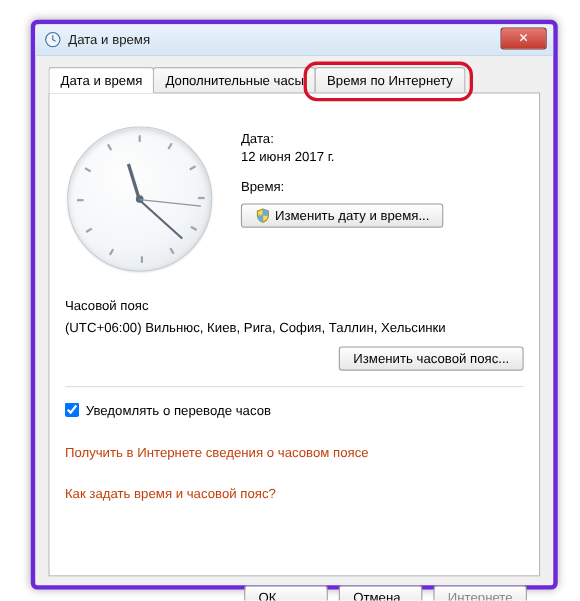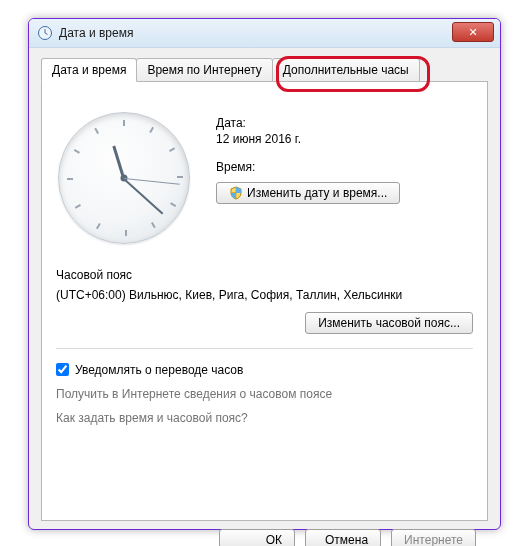--- a/index.html
+++ b/index.html
@@ -1,17 +1,17 @@
 <!DOCTYPE html>
 <html><head>
 <meta charset="utf-8">
 <style>
 html,body{margin:0;padding:0;font-family:"Segoe UI",Tahoma,sans-serif;font-size:12px;color:#000;background:#fff}
 .screen{width:527px;height:546px;position:relative;background:#fff}
-.window{position:absolute;left:28px;top:18px;width:471px;height:510px;background:#f0f0f0;border:1px solid #6d28d9;border-radius:6px;box-shadow:0 0 8px rgba(0,0,0,.3)}
+.window{position:absolute;left:28px;top:18px;width:471px;height:510px;background:#f0f0f0;border:4px solid #6d28d9;border-radius:6px;box-shadow:0 0 8px rgba(0,0,0,.3)}
 .titlebar{height:28px;background:linear-gradient(to bottom,#eaf3fb,#d6e6f5);border-bottom:1px solid #c7d8ea;position:relative;border-radius:5px 5px 0 0;display:flex;align-items:center;padding-left:8px}
 .titlebar .icon{width:16px;height:16px;margin-right:6px;display:flex;align-items:center;justify-content:center;color:#3b6ea5}
 .titlebar .title{font-size:12px;color:#1a1a1a}
 .close-btn{position:absolute;right:6px;top:3px;width:40px;height:18px;background:linear-gradient(to bottom,#e47a72,#c33b2f);border:1px solid #8e2a21;border-radius:3px;display:flex;align-items:center;justify-content:center;color:#fff;font-size:11px;line-height:1}
 .body{padding:10px 12px 10px 12px}
 .tabs{display:flex;position:relative;margin-bottom:-1px}
 .tab{padding:4px 10px;background:linear-gradient(to bottom,#fafafa,#ececec);border:1px solid #b7b7b7;border-bottom:1px solid #b7b7b7;border-radius:3px 3px 0 0;margin-right:-1px;font-size:12px;cursor:default;position:relative}
 .tab.active{background:#fff;border-bottom:1px solid #fff;z-index:2}
 .highlight{position:absolute;border:3px solid #d4122a;border-radius:12px;pointer-events:none;z-index:20}
 .tab-content{background:#fff;border:1px solid #b7b7b7;padding:26px 14px 12px 14px;min-height:400px;position:relative}
@@ -19,31 +19,31 @@
 .clock{width:130px;height:130px;border-radius:50%;background:radial-gradient(circle at 40% 35%,#fefefe 0%,#f4f6f8 55%,#dde3e8 100%);border:1px solid #c3cbd3;position:relative;box-shadow:inset 0 2px 6px rgba(0,0,0,.15),0 1px 2px rgba(0,0,0,.1);margin:4px 0 0 2px}
 .clock::before{content:"";position:absolute;left:50%;top:50%;width:7px;height:7px;background:#5a6a7a;border-radius:50%;transform:translate(-50%,-50%)}
 .hand{position:absolute;left:50%;top:50%;transform-origin:0 50%;background:#5a6a7a}
 .hand.h{width:35px;height:3px;transform:rotate(253deg)}
 .hand.m{width:52px;height:2px;transform:rotate(42deg)}
 .hand.s{width:56px;height:1px;background:#8a96a3;transform:rotate(6deg)}
 .tick{position:absolute;left:50%;top:50%;width:2px;height:6px;background:#9aa5b1;transform-origin:50% 0}
 .info{margin-left:26px;padding-top:6px}
 .info .lbl{margin-top:2px}
 .info .val{margin:2px 0 14px 0}
-.btn{background:linear-gradient(to bottom,#fefefe,#e7e7e7);border:1px solid #9e9e9e;border-radius:3px;padding:3px 12px;font-family:inherit;font-size:12px;cursor:default;display:inline-flex;align-items:center;justify-content:flex-end;min-height:22px;box-sizing:border-box}
+.btn{background:linear-gradient(to bottom,#fefefe,#e7e7e7);border:1px solid #9e9e9e;border-radius:3px;padding:3px 12px;font-family:inherit;font-size:12px;cursor:default;display:inline-flex;align-items:center;justify-content:flex-start;min-height:22px;box-sizing:border-box}
 .btn[disabled]{color:#888}
 .btn-row-right{text-align:right;margin-top:8px}
 .shield{width:14px;height:14px;margin-right:4px;display:inline-block}
 .section-title{margin-top:24px;margin-bottom:6px}
 .tz-text{margin-bottom:10px}
 .divider{border-top:1px solid #dcdcdc;margin:14px 0}
 .dst-text{line-height:1.35;margin-top:4px}
 .checkbox-row{display:flex;align-items:flex-start;margin-top:10px}
 .checkbox-row input{margin:0 6px 0 0}
-.link{color:#737373;text-decoration:none;display:inline-block;margin-top:10px}
+.link{color:#c2410c;text-decoration:none;display:inline-block;margin-top:24px}
 .dialog-buttons{display:flex;justify-content:flex-end;gap:10px;padding:8px 12px 0 12px}
 .dialog-buttons .btn{min-width:76px}
 </style>
 </head>
 <body>
 
 <div class="screen">
   <div class="window">
     <div class="titlebar">
       <span class="icon">
@@ -54,22 +54,22 @@
       </span>
       <span class="title">Дата и время</span>
       <div class="close-btn">
         <span>✕</span>
       </div>
     </div>
 
     <div class="body">
       <div class="tabs">
         <div class="tab active">Дата и время</div>
+        <div class="tab">Дополнительные часы</div>
         <div class="tab">Время по Интернету</div>
-        <div class="tab">Дополнительные часы</div>
       </div>
 
       <div class="tab-content">
         <div class="top-row">
           <div class="clock">
             <div class="hand h"></div>
             <div class="hand m"></div>
             <div class="hand s"></div>
           <div class="tick" style="transform: rotate(0deg) translate(-50%, -58px);"></div>
               <div class="tick" style="transform: rotate(30deg) translate(-50%, -58px);"></div>
@@ -79,21 +79,21 @@
               <div class="tick" style="transform: rotate(150deg) translate(-50%, -58px);"></div>
               <div class="tick" style="transform: rotate(180deg) translate(-50%, -58px);"></div>
               <div class="tick" style="transform: rotate(210deg) translate(-50%, -58px);"></div>
               <div class="tick" style="transform: rotate(240deg) translate(-50%, -58px);"></div>
               <div class="tick" style="transform: rotate(270deg) translate(-50%, -58px);"></div>
               <div class="tick" style="transform: rotate(300deg) translate(-50%, -58px);"></div>
               <div class="tick" style="transform: rotate(330deg) translate(-50%, -58px);"></div>
             </div>
           <div class="info">
             <div class="lbl">Дата:</div>
-            <div class="val">12 июня 2016 г.</div>
+            <div class="val">12 июня 2017 г.</div>
             <div class="lbl">Время:</div>
             <div class="btn-row-right">
               <button class="btn">
                 <span class="shield">
                   <svg width="14" height="14" viewBox="0 0 14 14">
                       <path d="M7 1 L12 3 V7 C12 10 9.5 12.5 7 13 C4.5 12.5 2 10 2 7 V3 Z" fill="#ffd966" stroke="#b38600"></path>
                       <path d="M7 1 L7 13" stroke="#b38600" stroke-width=".5"></path>
                       <path d="M2 6.5 L12 6.5" stroke="#b38600" stroke-width=".5"></path>
                       <path d="M7 1 L12 3 V7 L7 7 Z" fill="#5bb0e8"></path>
                       <path d="M2 7 L7 7 V13 C4.5 12.5 2 10 2 7 Z" fill="#5bb0e8"></path>

